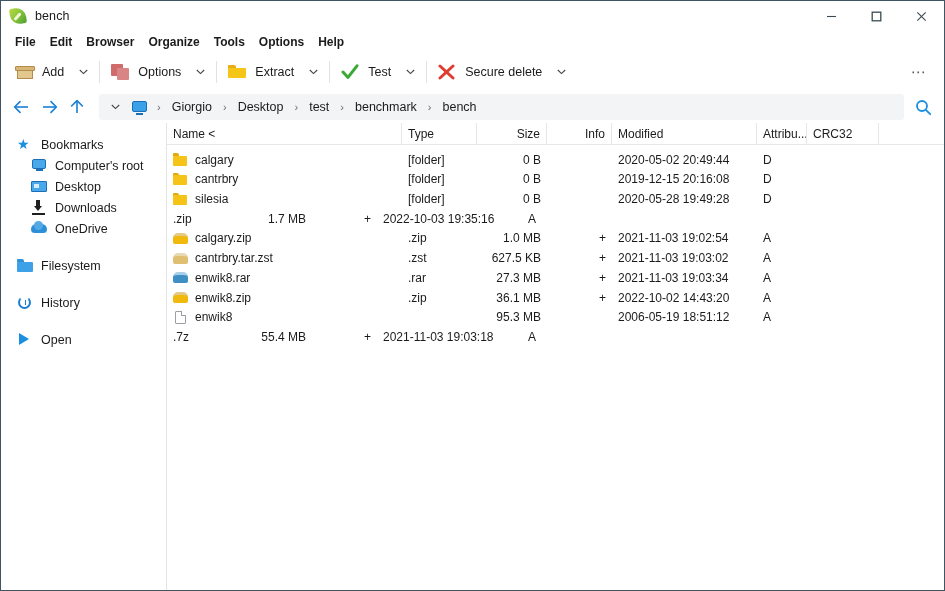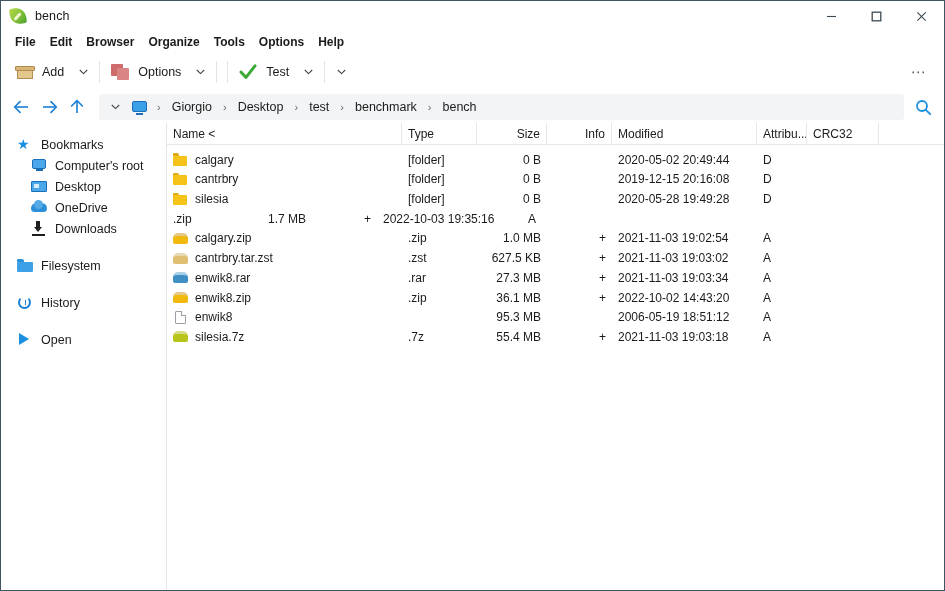--- a/index.html
+++ b/index.html
@@ -390,40 +390,63 @@
         <span class="tb-label">Options</span>
       </div>
       <div class="tb-caret">
         <svg width="9" height="6" viewBox="0 0 9 6">
             <polyline points="0.8,1 4.5,4.6 8.2,1" fill="none" stroke="#444" stroke-width="1.1"></polyline>
           </svg>
       </div>
     </div>
     <div class="tb-sep"></div>
 
+    <div class="tb-group">
+      <div class="tb-btn">
+        <span class="ic ic-extract">
+            <span class="tab"></span>
+            <span class="fld"></span>
+          </span>
+        <span class="tb-label">Extract</span>
+      </div>
+      <div class="tb-caret">
+        <svg width="9" height="6" viewBox="0 0 9 6">
+            <polyline points="0.8,1 4.5,4.6 8.2,1" fill="none" stroke="#444" stroke-width="1.1"></polyline>
+          </svg>
+      </div>
+    </div>
     <div class="tb-sep"></div>
 
     <div class="tb-group">
       <div class="tb-btn">
         <span class="ic ic-test">
           <svg width="18" height="16" viewBox="0 0 18 16">
               <polyline points="2,8 7,13.4 16,1.8" fill="none" stroke="#3aa935" stroke-width="3" stroke-linecap="round" stroke-linejoin="round"></polyline>
             </svg>
         </span>
         <span class="tb-label">Test</span>
       </div>
       <div class="tb-caret">
         <svg width="9" height="6" viewBox="0 0 9 6">
             <polyline points="0.8,1 4.5,4.6 8.2,1" fill="none" stroke="#444" stroke-width="1.1"></polyline>
           </svg>
       </div>
     </div>
     <div class="tb-sep"></div>
 
     <div class="tb-group">
+      <div class="tb-btn">
+        <span class="ic ic-del">
+          <svg width="17" height="16" viewBox="0 0 17 16">
+              <line x1="2" y1="2" x2="15" y2="14" stroke="#e03c31" stroke-width="3" stroke-linecap="round"></line>
+              <line x1="15" y1="2" x2="2" y2="14" stroke="#e03c31" stroke-width="3" stroke-linecap="round"></line>
+            </svg>
+        </span>
+        <span class="tb-label">Secure delete</span>
+      </div>
       <div class="tb-caret">
         <svg width="9" height="6" viewBox="0 0 9 6">
             <polyline points="0.8,1 4.5,4.6 8.2,1" fill="none" stroke="#444" stroke-width="1.1"></polyline>
           </svg>
       </div>
     </div>
 
     <div class="tb-overflow">⋯</div>
   </div>
 
@@ -494,32 +517,32 @@
         <span>Computer's root</span>
       </div>
       <div class="side-item indent">
         <span class="side-ic desk">
             <span class="scr"></span>
             <span class="inner"></span>
           </span>
         <span>Desktop</span>
       </div>
       <div class="side-item indent">
-        <span class="side-ic">
-            <span class="cloud"></span>
-          </span>
-        <span>OneDrive</span>
-      </div>
-      <div class="side-item indent">
         <span class="side-ic dl">
             <span class="arw"></span>
             <span class="hd"></span>
             <span class="bar"></span>
           </span>
         <span>Downloads</span>
+      </div>
+      <div class="side-item indent">
+        <span class="side-ic">
+            <span class="cloud"></span>
+          </span>
+        <span>OneDrive</span>
       </div>
 
       <div class="side-gap"></div>
       <div class="side-item">
         <span class="side-ic fsfld">
             <span class="tab"></span>
             <span class="fld"></span>
           </span>
         <span>Filesystem</span>
       </div>
@@ -680,26 +703,20 @@
           </div>
           <div class="cell" style="width:75px"></div>
           <div class="cell right" style="width:70px">95.3 MB</div>
           <div class="cell right" style="width:65px"></div>
           <div class="cell" style="width:145px">2006-05-19 18:51:12</div>
           <div class="cell" style="width:50px">A</div>
           <div class="cell" style="width:72px"></div>
         </div>
 
         <div class="row">
-          <div class="cell c-name" style="width:235px">
-            <span class="ri">
-                <span class="ri-arch sevz"></span>
-              </span>
-            <span>silesia.7z</span>
-          </div>
           <div class="cell" style="width:75px">.7z</div>
           <div class="cell right" style="width:70px">55.4 MB</div>
           <div class="cell right" style="width:65px">+</div>
           <div class="cell" style="width:145px">2021-11-03 19:03:18</div>
           <div class="cell" style="width:50px">A</div>
           <div class="cell" style="width:72px"></div>
         </div>
 
       </div>
     </div>

